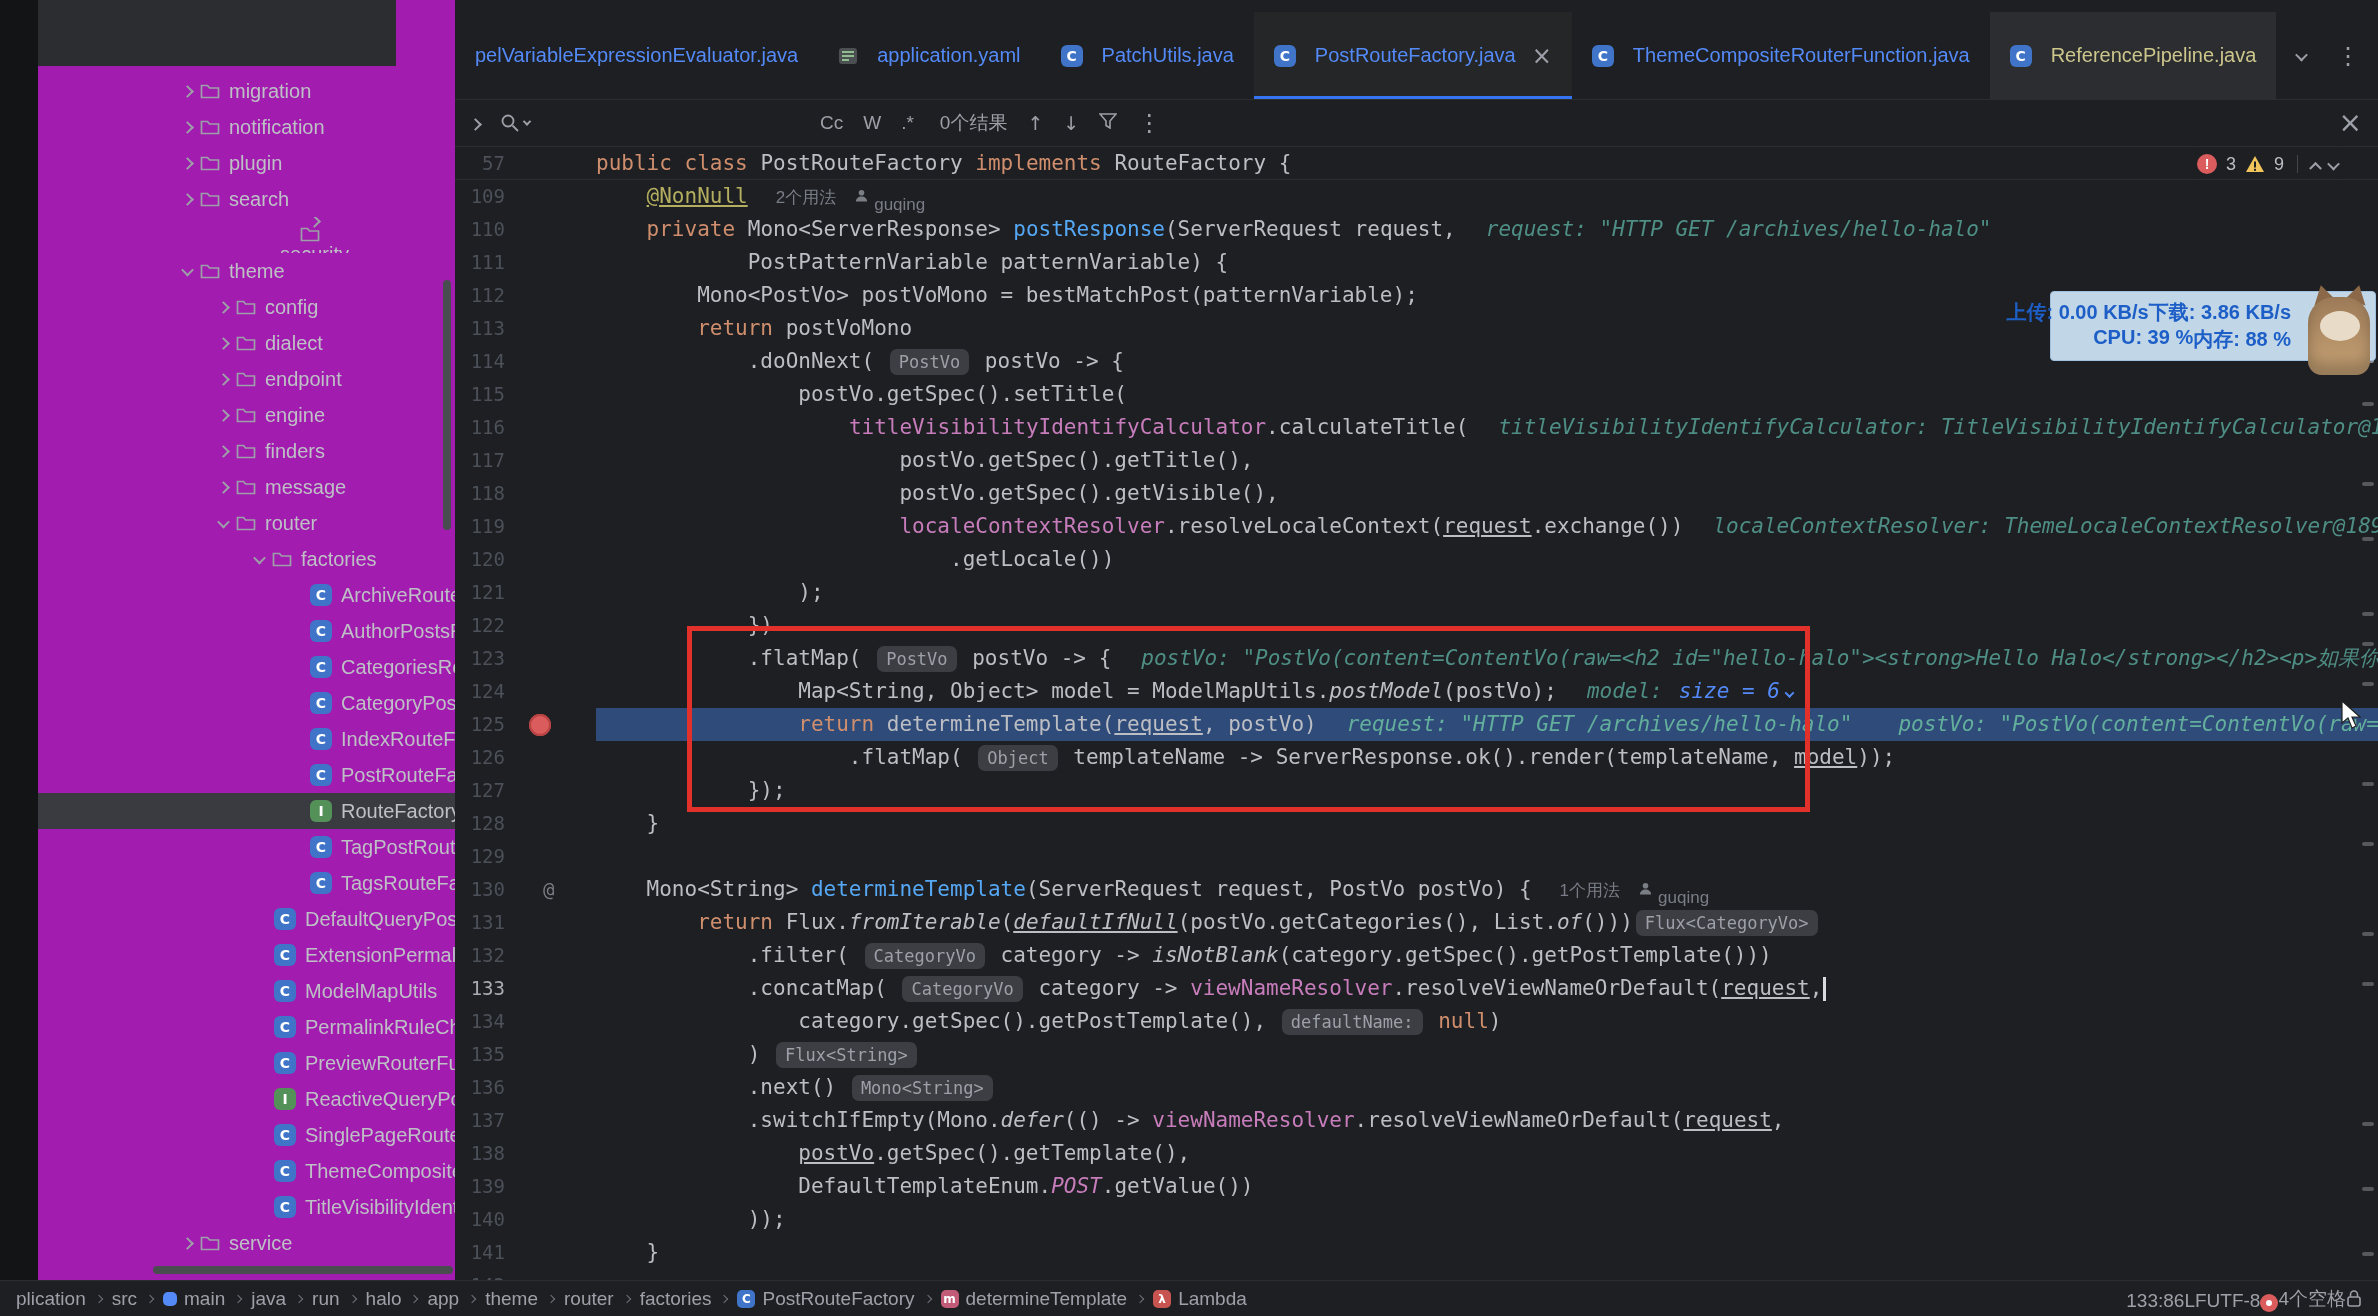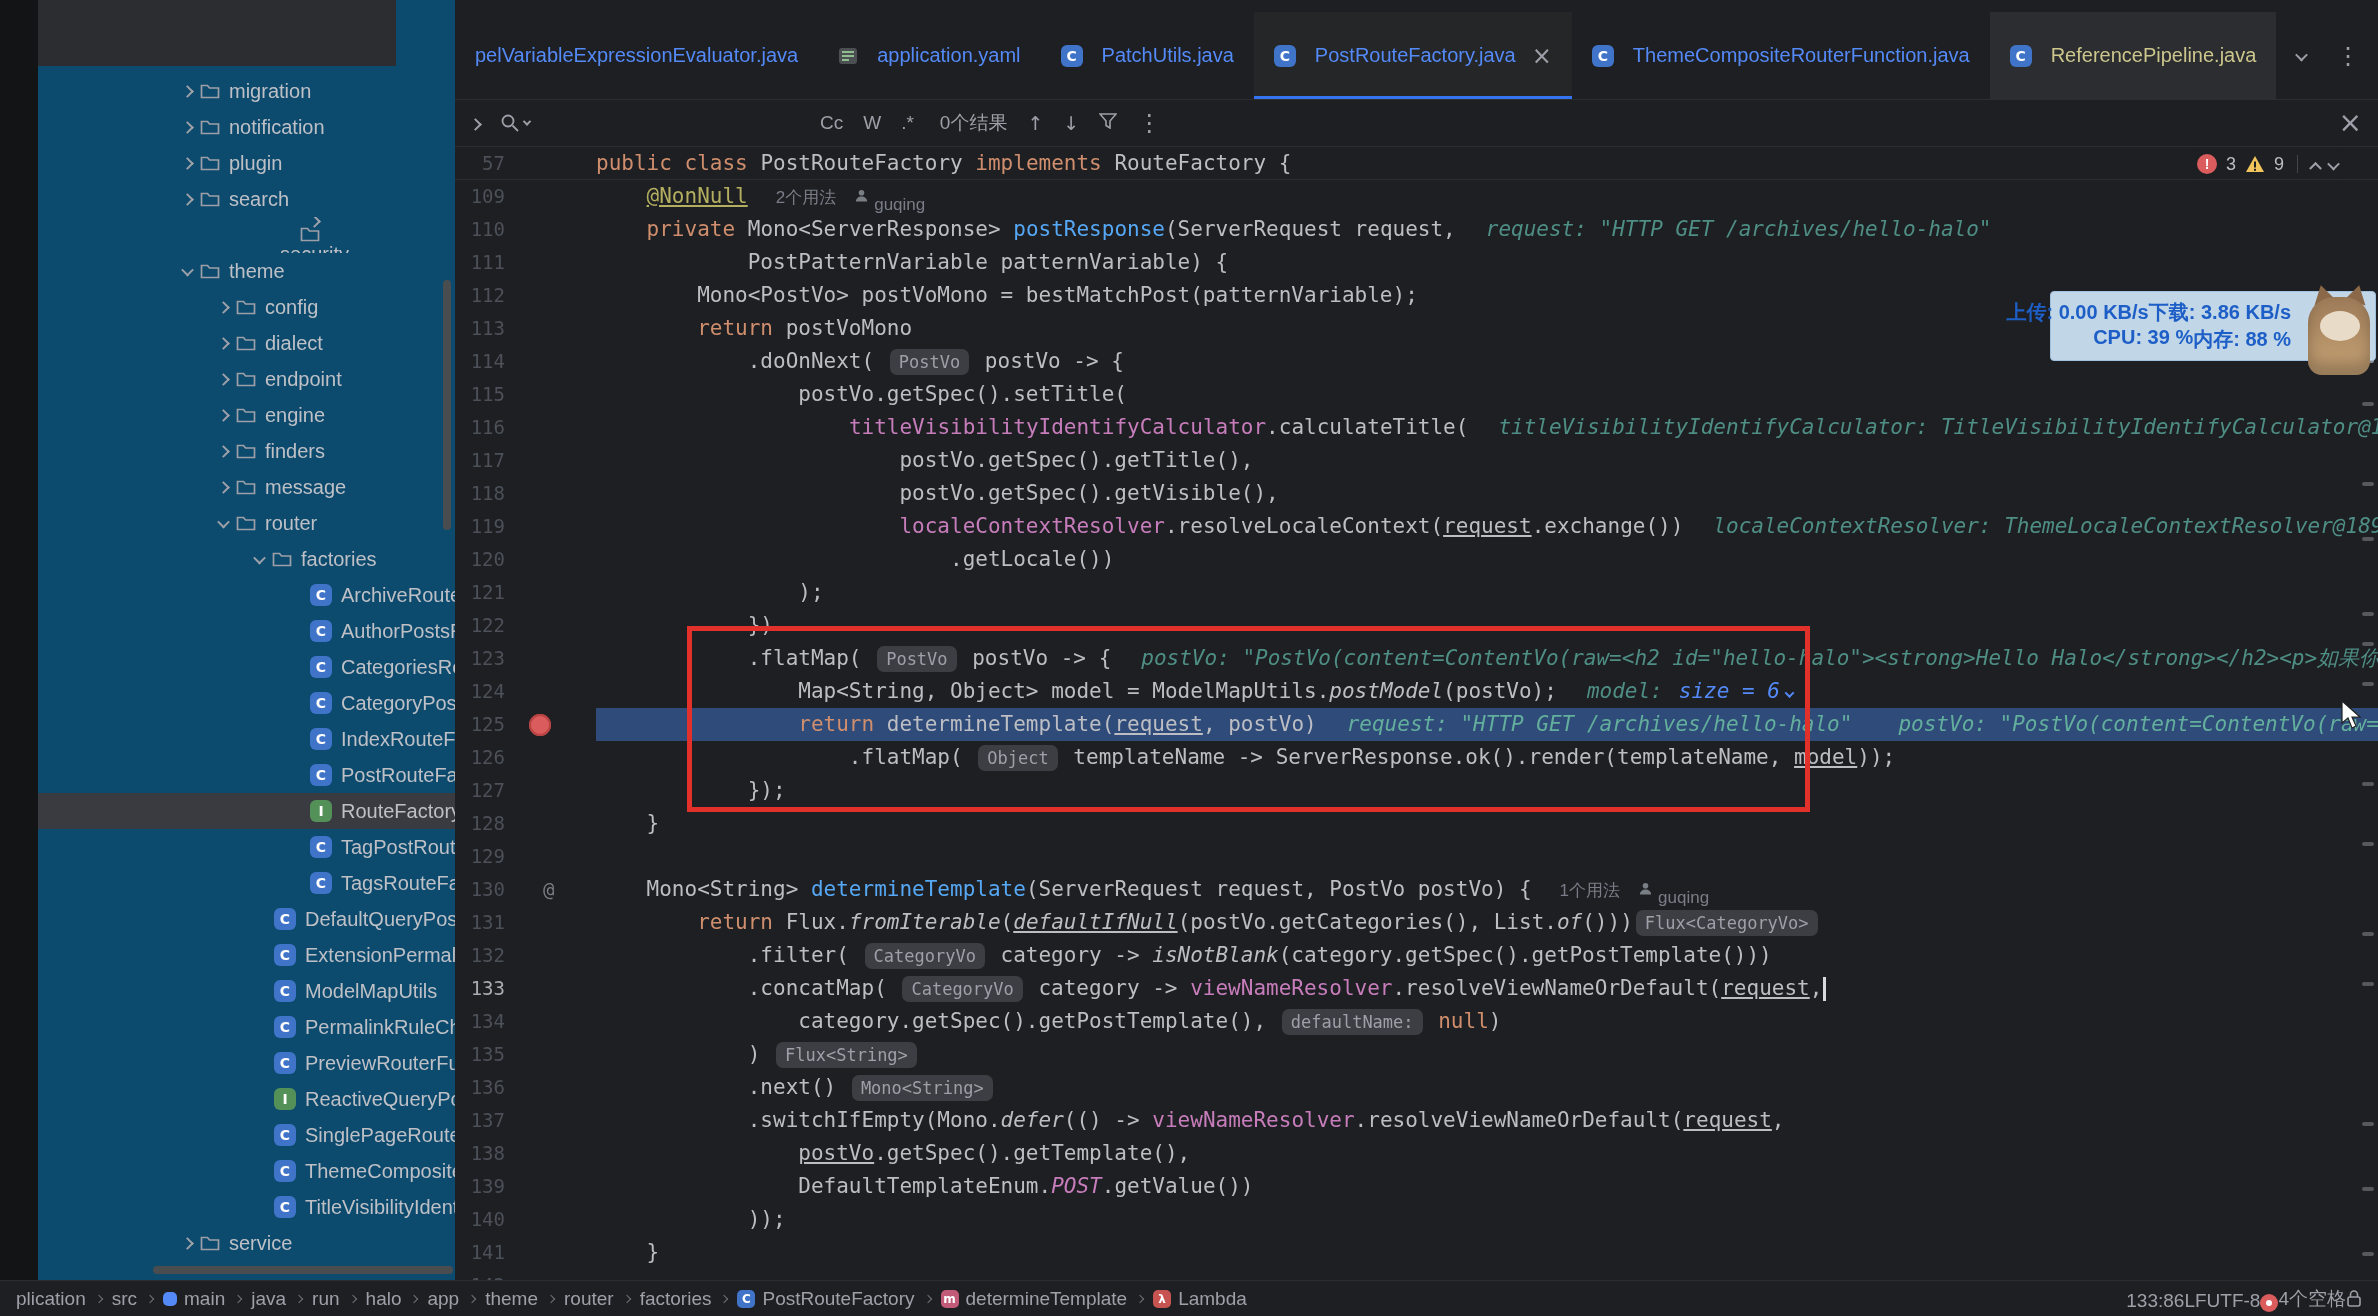--- a/index.html
+++ b/index.html
@@ -1,21 +1,21 @@
 <!DOCTYPE html>
 <html><head>
 <meta charset="utf-8">
 <style>
   *{box-sizing:border-box;margin:0;padding:0}
   body{background:#141516;font-family:"Liberation Sans",sans-serif}
   .app{position:relative;width:2378px;height:1316px;background:#1E1F22;color:#BCBEC4;overflow:hidden}
 
   
   .tool-stripe{position:absolute;left:0;top:0;width:38px;height:1280px;background:#131416}
-  .sidebar{position:absolute;left:38px;top:0;width:417px;height:1280px;background:#0c4a6e;overflow:hidden}
+  .sidebar{position:absolute;left:38px;top:0;width:417px;height:1280px;background:#a21caf;overflow:hidden}
   .sidebar-header{position:absolute;left:0;top:0;width:358px;height:66px;background:#2B2D30}
   .tree{position:absolute;left:0;top:73px;width:100%}
   .tree-row{height:36px;display:flex;align-items:center;font-size:20px;white-space:nowrap;color:#BEC0C6;overflow:hidden}
   .tree-row.selected{background:#393B40}
   .tree-chev{width:26px;flex:none;display:flex;align-items:center;justify-content:center}
   .chev{display:inline-block;width:9px;height:9px;border-right:2px solid #9DA0A8;border-bottom:2px solid #9DA0A8}
   .chev.down{transform:rotate(45deg) translate(-1px,-1px)}
   .chev.right{transform:rotate(-45deg)}
   .chev.up{transform:rotate(-135deg) translate(-2px,-2px)}
   .badge{width:22px;height:22px;border-radius:6px;flex:none;display:flex;align-items:center;justify-content:center;font-size:14px;font-weight:bold;color:#fff;margin-right:9px;font-family:"DejaVu Sans",sans-serif}

